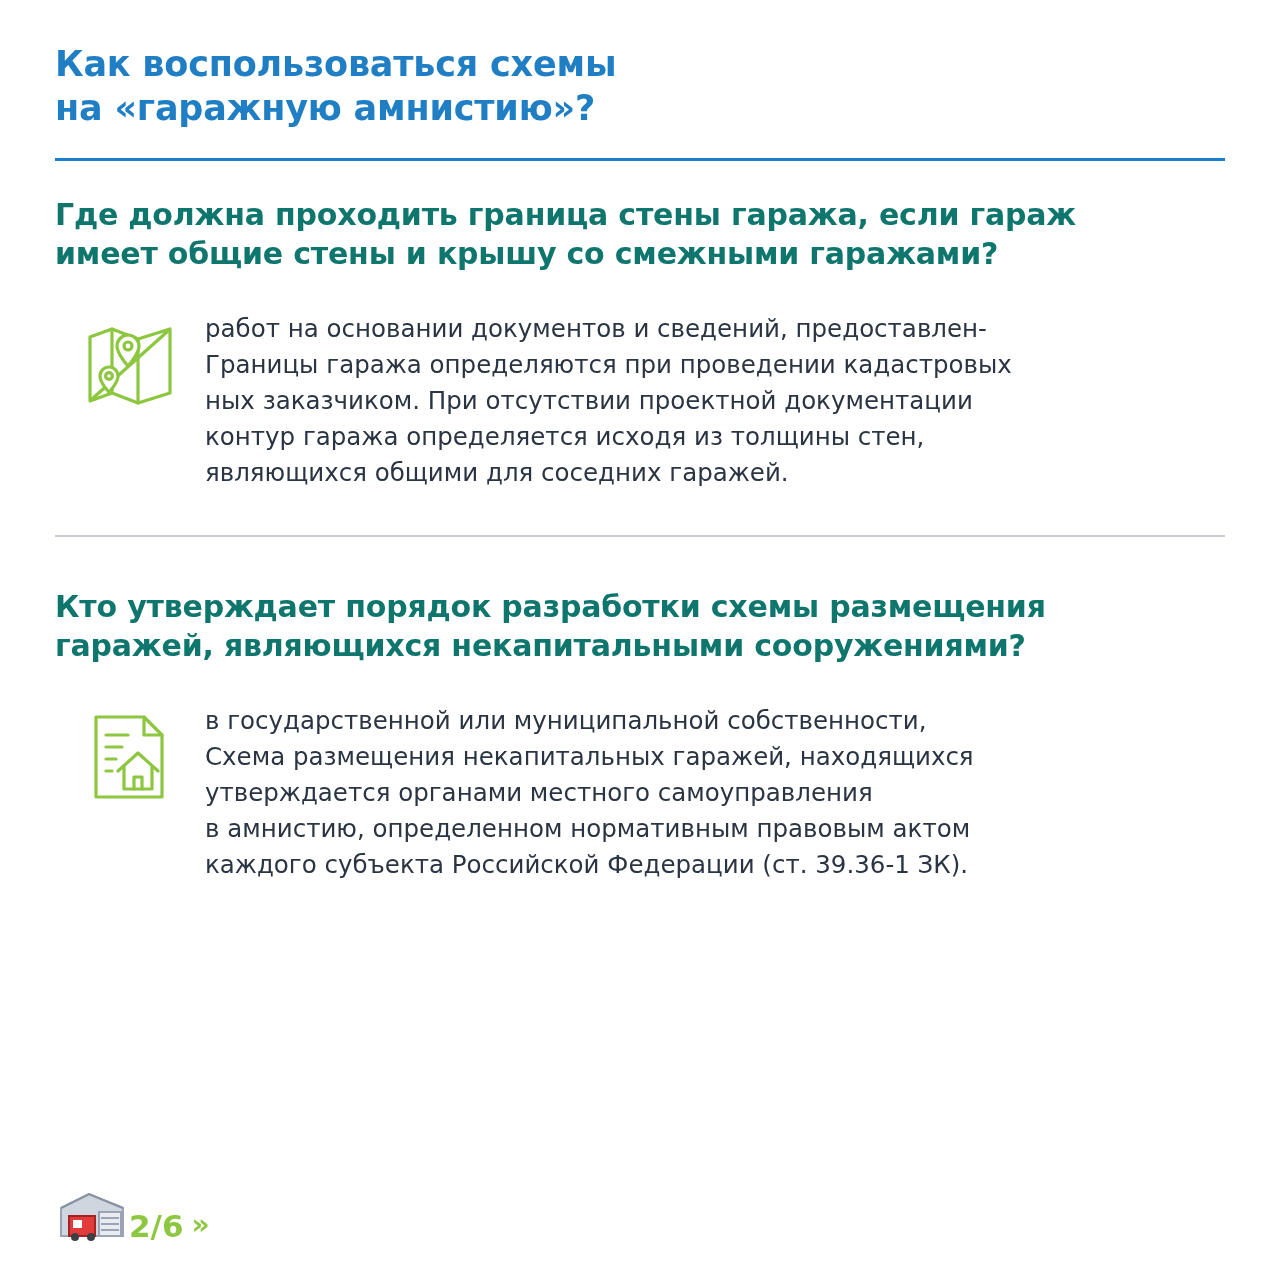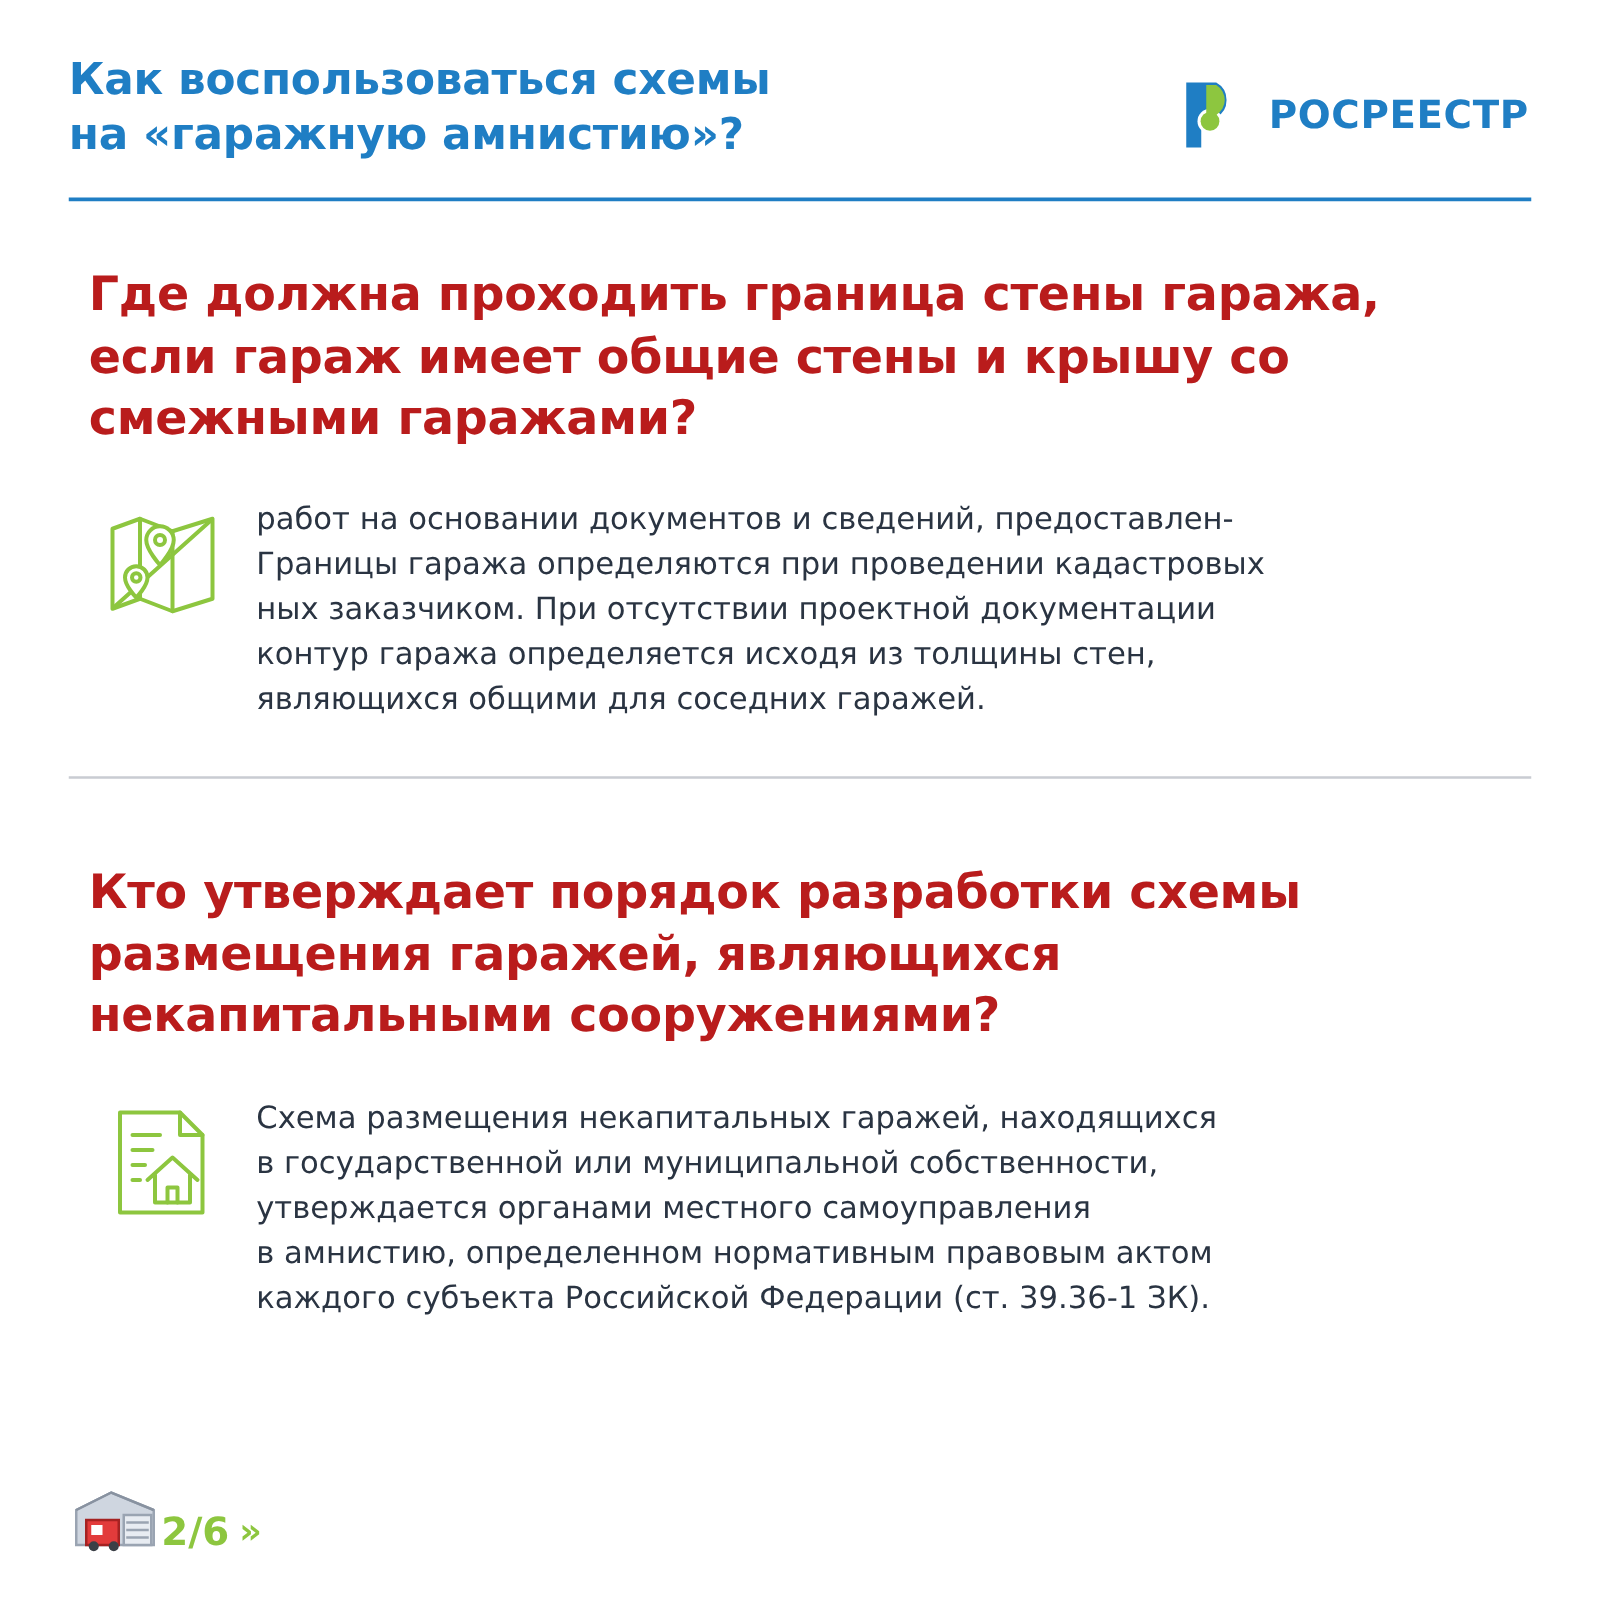--- a/index.html
+++ b/index.html
@@ -65,25 +65,25 @@
     height: 3px;
     background: #1f7ec4;
     width: 100%;
   }
 
   
   .section {
     padding-top: 34px;
   }
   .section h2 {
-    margin: 16px;
-    font-size: 38px;
+    margin: 0;
+    font-size: 30px;
     line-height: 1.3;
     font-weight: bold;
-    color: #b91c1c;
+    color: #0f766e;
     letter-spacing: -0.2px;
     max-width: 1090px;
   }
   .section-body {
     display: flex;
     align-items: flex-start;
     gap: 0;
     margin-top: 38px;
   }
   .icon-wrap {
@@ -146,31 +146,20 @@
 </style>
 </head>
 <body>
 
 <div class="page">
 
   <div class="header">
     <div class="header-title">
       <span class="line">Как воспользоваться схемы</span>
       <span class="line">на «гаражную амнистию»?</span>
-    </div>
-    <div class="brand">
-      <span class="brand-mark">
-        <svg width="56" height="56" viewBox="0 0 56 56" aria-hidden="true">
-          <path d="M6 2 H30 A16 16 0 0 1 30 30 H18 V54 H6 Z" fill="#1f7ec4"></path>
-          <circle cx="25" cy="33" r="10" fill="#ffffff"></circle>
-          <circle cx="25" cy="33" r="7.5" fill="#8dc63f"></circle>
-          <path d="M30 4 A14 14 0 0 1 30 28 H22 V4 Z" fill="#8dc63f"></path>
-        </svg>
-      </span>
-      <span class="brand-name">РОСРЕЕСТР</span>
     </div>
   </div>
   <div class="header-rule"></div>
 
   <div class="section section-1">
     <h2>
       <span class="line">Где должна проходить граница стены гаража, если</span>
       <span class="line">гараж имеет общие стены и крышу со смежными</span>
       <span class="line">гаражами?</span>
     </h2>
@@ -223,22 +212,22 @@
               <path d="M24 50 H34"></path>
               <path d="M24 62 H30"></path>
               <path d="M36 62 L56 44 L76 62"></path>
               <path d="M42 58 V80 H70 V58"></path>
               <path d="M52 80 V68 H60 V80"></path>
             </g>
           </svg>
         </span>
       </div>
       <div class="section-text">
+        <span class="line">в государственной или муниципальной собственности,</span>
         <span class="line">Схема размещения некапитальных гаражей, находящихся</span>
-        <span class="line">в государственной или муниципальной собственности,</span>
         <span class="line">утверждается органами местного самоуправления</span>
         <span class="line">в амнистию, определенном нормативным правовым актом</span>
         <span class="line">каждого субъекта Российской Федерации (ст. 39.36-1 ЗК).</span>
       </div>
     </div>
   </div>
 
   <div class="footer">
     <span class="footer-icon">
       <svg width="74" height="62" viewBox="0 0 74 62" aria-hidden="true">

